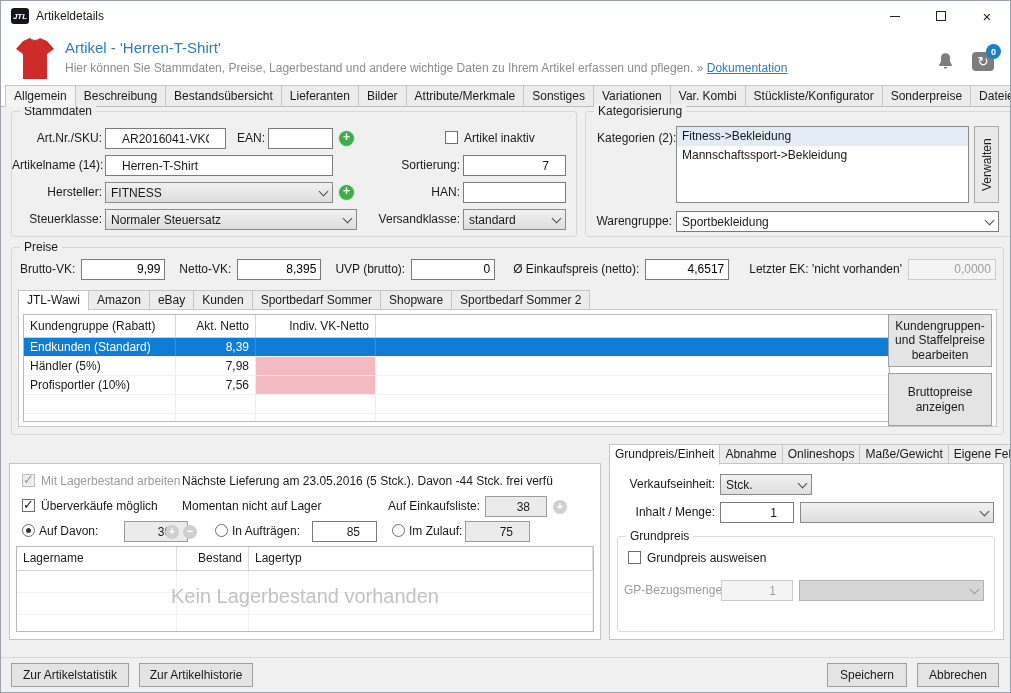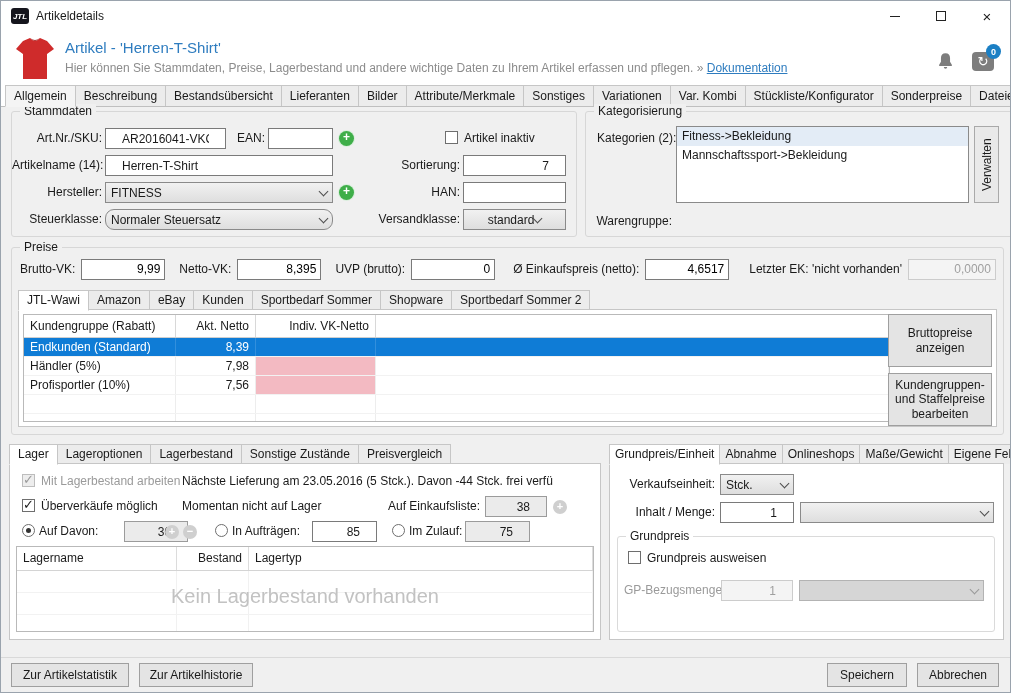--- a/index.html
+++ b/index.html
@@ -184,40 +184,44 @@
       <span class="lbl r" style="left:0; width:90px; top:70px;">Hersteller:</span>
       <div class="combo" style="left:93px; top:70px; width:228px;">
         <span>FITNESS</span>
           <span class="chev"></span>
       </div>
       <span class="plus-green" style="left:327px; top:73px;">+</span>
       <span class="lbl r" style="left:358px; width:90px; top:70px;">HAN:</span>
       <input class="tb" style="left: 451px; top: 70px; width: 103px;" value="">
 
       <span class="lbl r" style="left:0; width:90px; top:97px;">Steuerklasse:</span>
-      <div class="combo" style="left:93px; top:97px; width:228px;border-radius:9px;">
+      <div class="combo" style="left:93px; top:97px; width:252px;">
         <span>Normaler Steuersatz</span>
           <span class="chev"></span>
       </div>
       <span class="lbl r" style="left:350px; width:98px; top:97px;">Versandklasse:</span>
-      <div class="combo" style="left:451px; top:97px; width:103px;justify-content:center;">
+      <div class="combo" style="left:451px; top:97px; width:103px;">
         <span>standard</span>
           <span class="chev"></span>
       </div>
     </div>
 
     <div class="groupbox" style="left:584px; top:4px; width:486px; height:126px;">
       <span class="legend">Kategorisierung</span>
       <span class="lbl" style="left:11px; top:16px;">Kategorien (2):</span>
       <div class="listbox" style="left:90px; top:14px; width:293px; height:77px;">
         <div class="li sel">Fitness-&gt;Bekleidung</div>
         <div class="li">Mannschaftssport-&gt;Bekleidung</div>
       </div>
       <div class="vbtn" style="left:388px; top:14px; width:25px; height:77px;">Verwalten</div>
       <span class="lbl r" style="left:0; width:86px; top:99px;">Warengruppe:</span>
+      <div class="combo white" style="left:90px; top:99px; width:323px;">
+        <span>Sportbekleidung</span>
+          <span class="chev"></span>
+      </div>
     </div>
 
     <div class="groupbox" style="left:10px; top:140px; width:993px; height:188px;">
       <span class="legend">Preise</span>
       <div class="preis-fields">
         <span class="pf-lbl">Brutto-VK:</span>
         <input class="pf-in" value="9,99" style="">
           <span class="sp14"></span>
         <span class="pf-lbl">Netto-VK:</span>
         <input class="pf-in" value="8,395" style="">
@@ -274,34 +278,27 @@
             </div>
           <div class="prow body">
               <span class="pc"></span>
               <span class="pc"></span>
               <span class="pc"></span>
               <span class="pc"></span>
             </div>
 
         </div>
         <div class="side-btns">
+          <div class="btn">Kundengruppen- und Staffelpreise bearbeiten</div>
           <div class="btn">Bruttopreise anzeigen</div>
-          <div class="btn">Kundengruppen- und Staffelpreise bearbeiten</div>
         </div>
       </div>
     </div>
 
     <div style="position:absolute; left:8px; top:336px; width:592px; height:197px;">
-      <div class="inner-tabstrip">
-        <div class="itab active">Lager</div>
-        <div class="itab">Lageroptionen</div>
-        <div class="itab">Lagerbestand</div>
-        <div class="itab">Sonstige Zustände</div>
-        <div class="itab">Preisvergleich</div>
-      </div>
       <div class="ipanel" style="left:0; right:0; top:20px; bottom:0;">
         <span class="cb checked disabled" style="left:12px; top:10px;"></span>
         <span class="lbl gray" style="left:31px; top:7px;">Mit Lagerbestand arbeiten</span>
         <span class="lbl" style="left:172px; top:7px;">Nächste Lieferung am 23.05.2016 (5 Stck.). Davon -44 Stck. frei verfü</span>
 
         <span class="cb checked" style="left:12px; top:35px;"></span>
         <span class="lbl" style="left:31px; top:32px;">Überverkäufe möglich</span>
         <span class="lbl" style="left:172px; top:32px;">Momentan nicht auf Lager</span>
         <span class="lbl r" style="left:370px; width:100px; top:32px;">Auf Einkaufsliste:</span>
         <input class="tb num dim" style="left: 475px; top: 32px; width: 62px;" value="38">
@@ -348,21 +345,21 @@
     <div style="position:absolute; left:608px; top:336px; width:395px; height:197px;">
       <div class="inner-tabstrip">
         <div class="itab active" style="padding:2px 5px 3px 5px;">Grundpreis/Einheit</div>
         <div class="itab" style="padding:2px 5px 3px 5px;">Abnahme</div>
         <div class="itab" style="padding:2px 5px 3px 5px;">Onlineshops</div>
         <div class="itab" style="padding:2px 5px 3px 5px;">Maße/Gewicht</div>
         <div class="itab" style="padding:2px 5px 3px 5px;">Eigene Felder</div>
       </div>
       <div class="ipanel" style="left:0; right:0; top:20px; bottom:0;">
         <span class="lbl r" style="left:5px; width:100px; top:10px;">Verkaufseinheit:</span>
-        <div class="combo" style="left:110px; top:10px; width:74px;">
+        <div class="combo" style="left:110px; top:10px; width:92px;">
           <span>Stck.</span>
             <span class="chev"></span>
         </div>
         <span class="lbl r" style="left:5px; width:100px; top:38px;">Inhalt / Menge:</span>
         <input class="tb num" style="left: 110px; top: 38px; width: 74px;" value="1">
         <div class="combo" style="left:190px; top:38px; right:9px;">
           <span></span>
             <span class="chev"></span>
         </div>
         <div class="groupbox" style="left:7px; right:8px; top:72px; height:96px; border-color:#dadada;">

